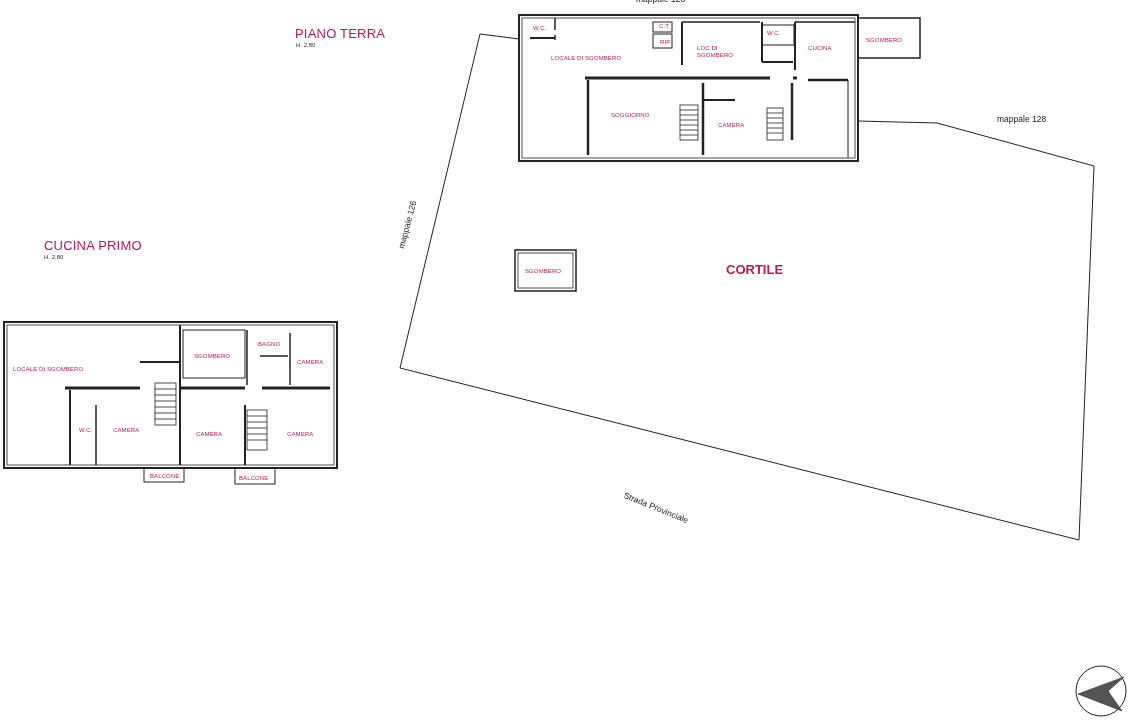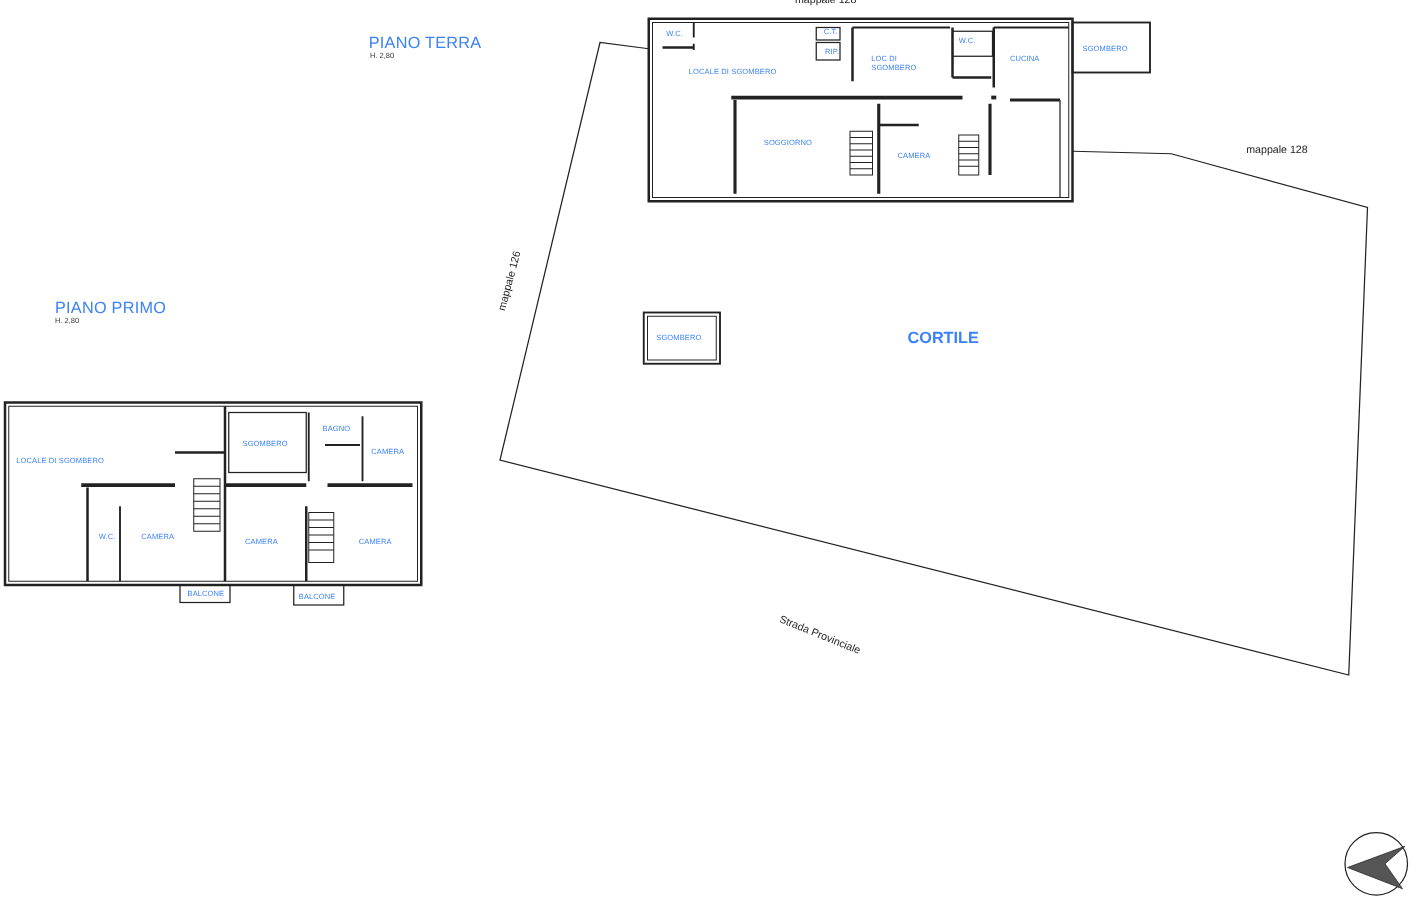--- a/index.html
+++ b/index.html
@@ -1,19 +1,19 @@
 <!DOCTYPE html>
 <html><head>
 <meta charset="utf-8">
 <style>
   html, body { margin:0; padding:0; background:#ffffff; }
   body { width:1133px; height:720px; position:relative; overflow:hidden;
          font-family:"Liberation Sans", sans-serif; color:#111; }
   svg { position:absolute; left:0; top:0; }
-  .lbl { position:absolute; white-space:nowrap; color:#3b82f6; }
+  .lbl { position:absolute; white-space:nowrap; color:#be185d; }
   .title { font-size:13px; letter-spacing:0.2px; }
   .sub { font-size:6px; color:#333; }
   .room { font-size:6px; letter-spacing:0.1px; }
   .big { font-size:13px; }
   .map { font-size:8.5px; color:#222; }
 </style>
 </head>
 <body>
 
 <svg width="1133" height="720" viewBox="0 0 1133 720">
@@ -104,21 +104,21 @@
 
   <g>
     <circle cx="1101" cy="691" r="25" fill="none" stroke="#222" stroke-width="1"></circle>
     <polygon points="1078,694 1124,677 1108,691 1122,711" fill="#555" stroke="#222" stroke-width="0.6"></polygon>
   </g>
 </svg>
 
 <div class="lbl title" style="left:295px;top:26px;">PIANO TERRA</div>
 <div class="lbl sub" style="left:296px;top:42px;">H. 2,80</div>
 
-<div class="lbl title" style="left:44px;top:238px;">PIANO PRIMO</div>
+<div class="lbl title" style="left:44px;top:238px;">CUCINA PRIMO</div>
 <div class="lbl sub" style="left:44px;top:254px;">H. 2,80</div>
 
 <div class="lbl room" style="left:533px;top:25px;">W.C.</div>
 <div class="lbl room" style="left:551px;top:55px;">LOCALE DI SGOMBERO</div>
 <div class="lbl room" style="left:659px;top:23px;">C.T.</div>
 <div class="lbl room" style="left:660px;top:39px;">RIP.</div>
 <div class="lbl room" style="left:697px;top:45px;">LOC DI</div>
 <div class="lbl room" style="left:697px;top:52px;">SGOMBERO</div>
 <div class="lbl room" style="left:767px;top:30px;">W.C.</div>
 <div class="lbl room" style="left:808px;top:45px;">CUCINA</div>

